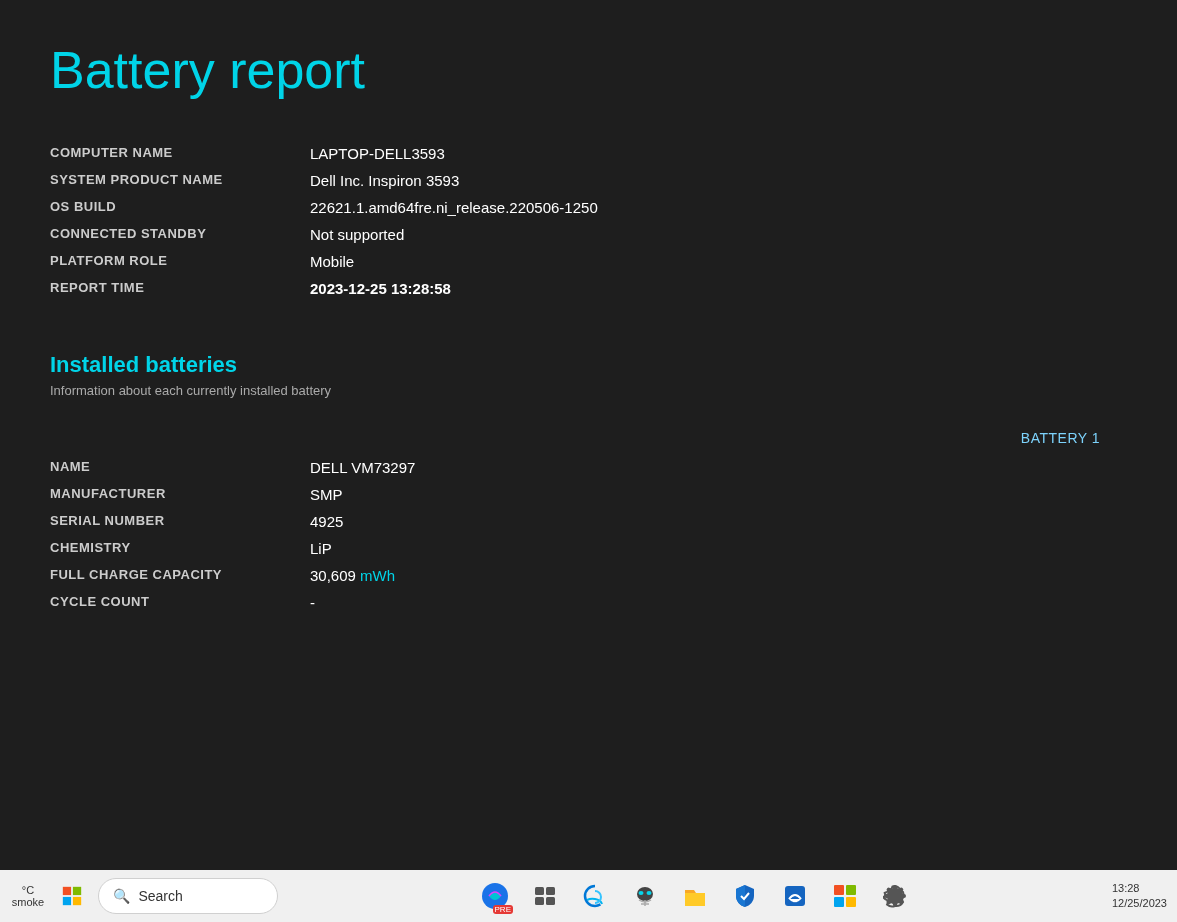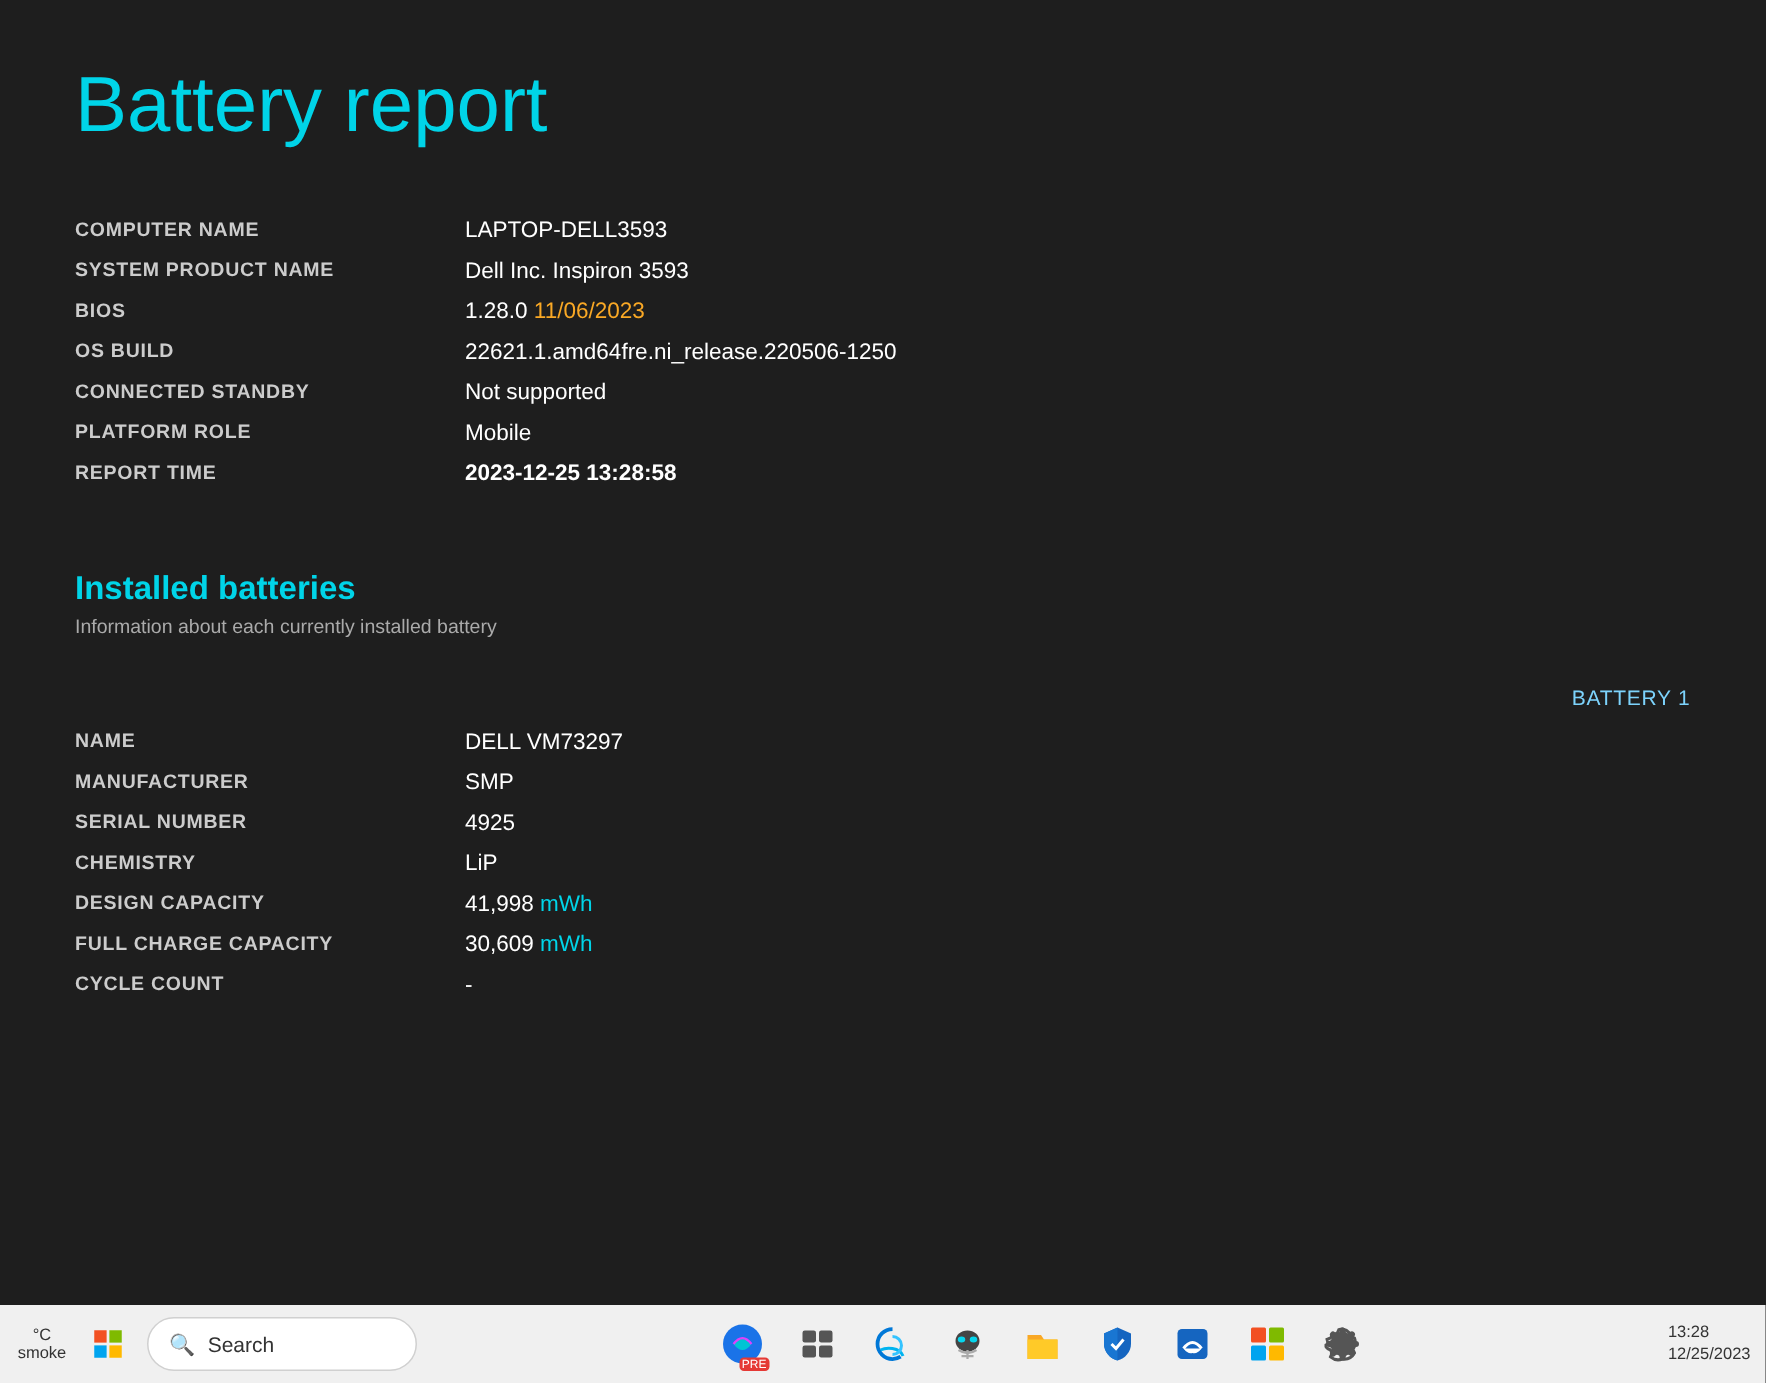--- a/index.html
+++ b/index.html
@@ -7,21 +7,21 @@
       width: 1177px;
       height: 922px;
       background-color: #1e1e1e;
       font-family: 'Segoe UI', Arial, sans-serif;
       color: #ffffff;
       overflow: hidden;
       position: relative;
     }
 
     .main-content {
-      padding: 40px 50px 0 50px;
+      padding: 40px 77px 0 50px;
       height: 860px;
       overflow: hidden;
     }
 
     .page-title {
       font-size: 52px;
       font-weight: 300;
       color: #00d4e8;
       margin-bottom: 40px;
     }
@@ -175,24 +175,20 @@
     <tbody>
         <tr>
       <td>COMPUTER NAME</td>
       <td>LAPTOP-DELL3593</td>
     </tr>
     <tr>
       <td>SYSTEM PRODUCT NAME</td>
       <td><span>Dell Inc. Inspiron 3593</span></td>
     </tr>
     <tr>
-      <td>BIOS</td>
-      <td>1.28.0 <span class="bios-highlight">11/06/2023</span></td>
-    </tr>
-    <tr>
       <td>OS BUILD</td>
       <td>22621.1.amd64fre.ni_release.220506-1250</td>
     </tr>
     <tr>
       <td>CONNECTED STANDBY</td>
       <td>Not supported</td>
     </tr>
     <tr>
       <td>PLATFORM ROLE</td>
       <td>Mobile</td>
@@ -219,24 +215,20 @@
       <td>MANUFACTURER</td>
       <td>SMP</td>
     </tr>
     <tr>
       <td>SERIAL NUMBER</td>
       <td>4925</td>
     </tr>
     <tr>
       <td>CHEMISTRY</td>
       <td>LiP</td>
-    </tr>
-    <tr>
-      <td>DESIGN CAPACITY</td>
-      <td>41,998 <span class="highlight">mWh</span></td>
     </tr>
     <tr>
       <td>FULL CHARGE CAPACITY</td>
       <td>30,609 <span class="highlight">mWh</span></td>
     </tr>
     <tr>
       <td>CYCLE COUNT</td>
       <td>-</td>
     </tr>
   </tbody>

